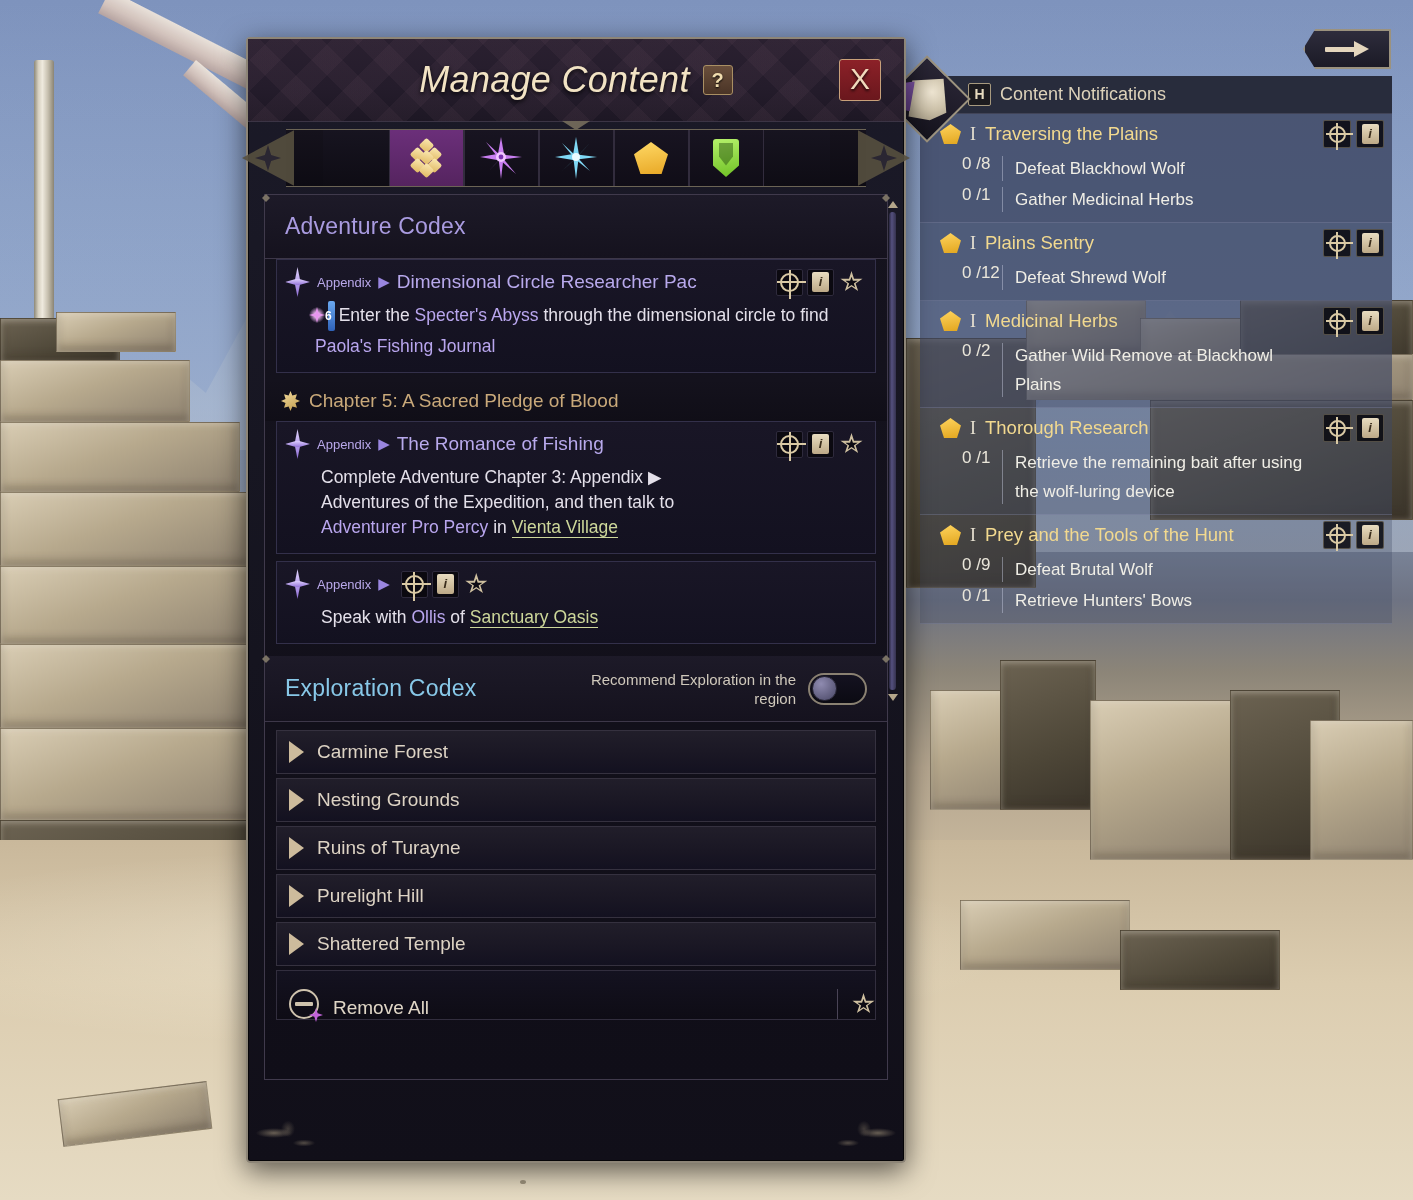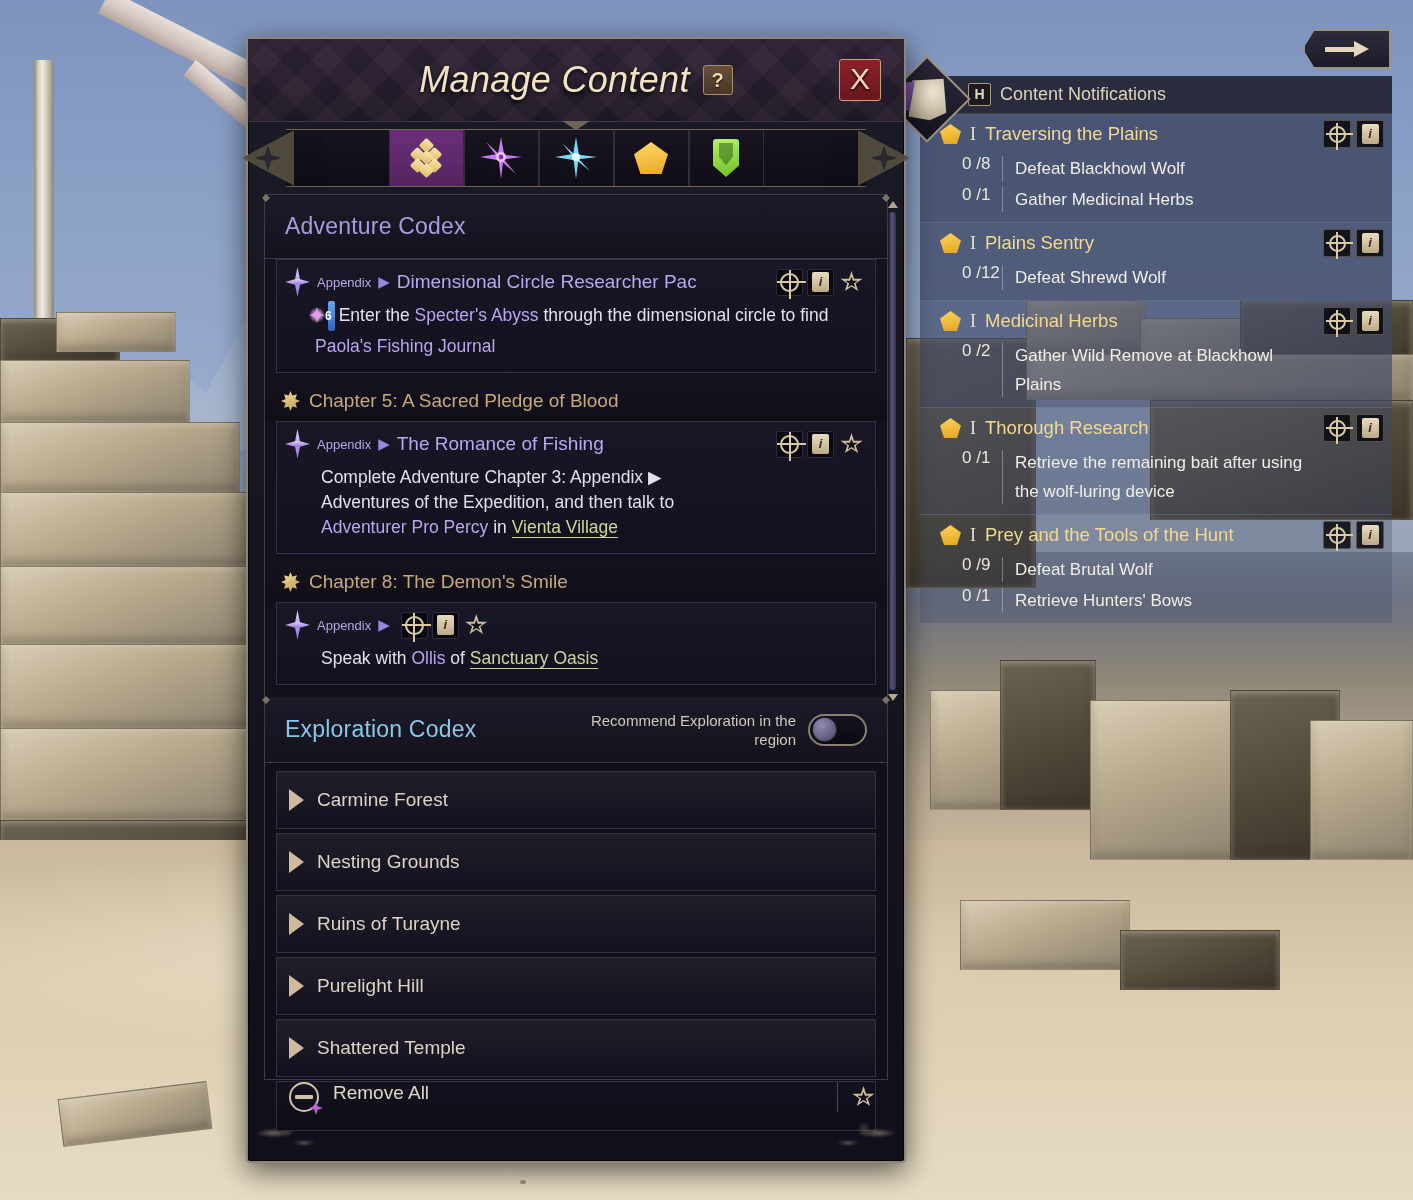--- a/index.html
+++ b/index.html
@@ -286,33 +286,33 @@
     display: flex; align-items: center; padding: 2px;
   }
   .toggle .knob {
     width: 25px; height: 25px; border-radius: 50%;
     background: radial-gradient(circle at 35% 30%, #8f8bb0, #484664);
     border: 1px solid #2a2838;
   }
 
   .region-row {
     display: flex; align-items: center; gap: 13px;
-    margin: 0 11px 4px 11px; height: 58px; padding-left: 12px;
+    margin: 0 11px 4px 11px; height: 44px; padding-left: 12px;
     background: linear-gradient(180deg, #211e2a 0%, #1a1724 55%, #131120 100%);
     border: 1px solid #35313f;
   }
   .chev {
     width: 0; height: 0; flex: none;
     border-top: 11px solid transparent; border-bottom: 11px solid transparent;
     border-left: 15px solid #cdbb9c;
   }
   .region-name { font-size: 19px; color: #ddd3c4; }
 
   .removebar {
-    display: flex; align-items: flex-start; gap: 14px;
+    display: flex; align-items: flex-end; gap: 14px;
     margin: 0 11px; height: 50px; padding-left: 12px;
     background: linear-gradient(180deg, #141220, #0e0c15);
     border: 1px solid #322e3e;
   }
   .minus-ico { width: 30px; height: 30px; position: relative; flex: none; }
   .minus-ico .ring {
     position: absolute; inset: 0; border: 2px solid #cfc3ae; border-radius: 50%;
   }
   .minus-ico .bar {
     position: absolute; left: 6px; right: 6px; top: 13px; height: 4px;
@@ -732,24 +732,20 @@
           <span class="ebtn plain">
               <span class="star-out"></span>
             </span>
         </span>
       </div>
       <div class="obj plain"><span>Complete Adventure Chapter 3: Appendix ▶</span></div>
       <div class="obj plain" style="margin-top:-5px"><span>Adventures of the Expedition, and then talk to</span></div>
       <div class="obj plain" style="margin-top:-5px"><span class="lk-purple">Adventurer Pro Percy</span><span> in </span><span class="lk-green">Vienta Village</span></div>
     </div>
 
-    <div class="chapter-row">
-      <span class="fleur"></span>
-      <span class="chapter-label">Chapter 8: The Demon's Smile</span>
-    </div>
     <div class="entry">
       <div class="entry-head">
         <span class="star4"></span>
         <span class="entry-kind">Appendix</span>
         <span class="tri">▶</span>
         <span class="ebtns">
           <span class="ebtn">
               <span class="crosshair"></span>
             </span>
           <span class="ebtn">

